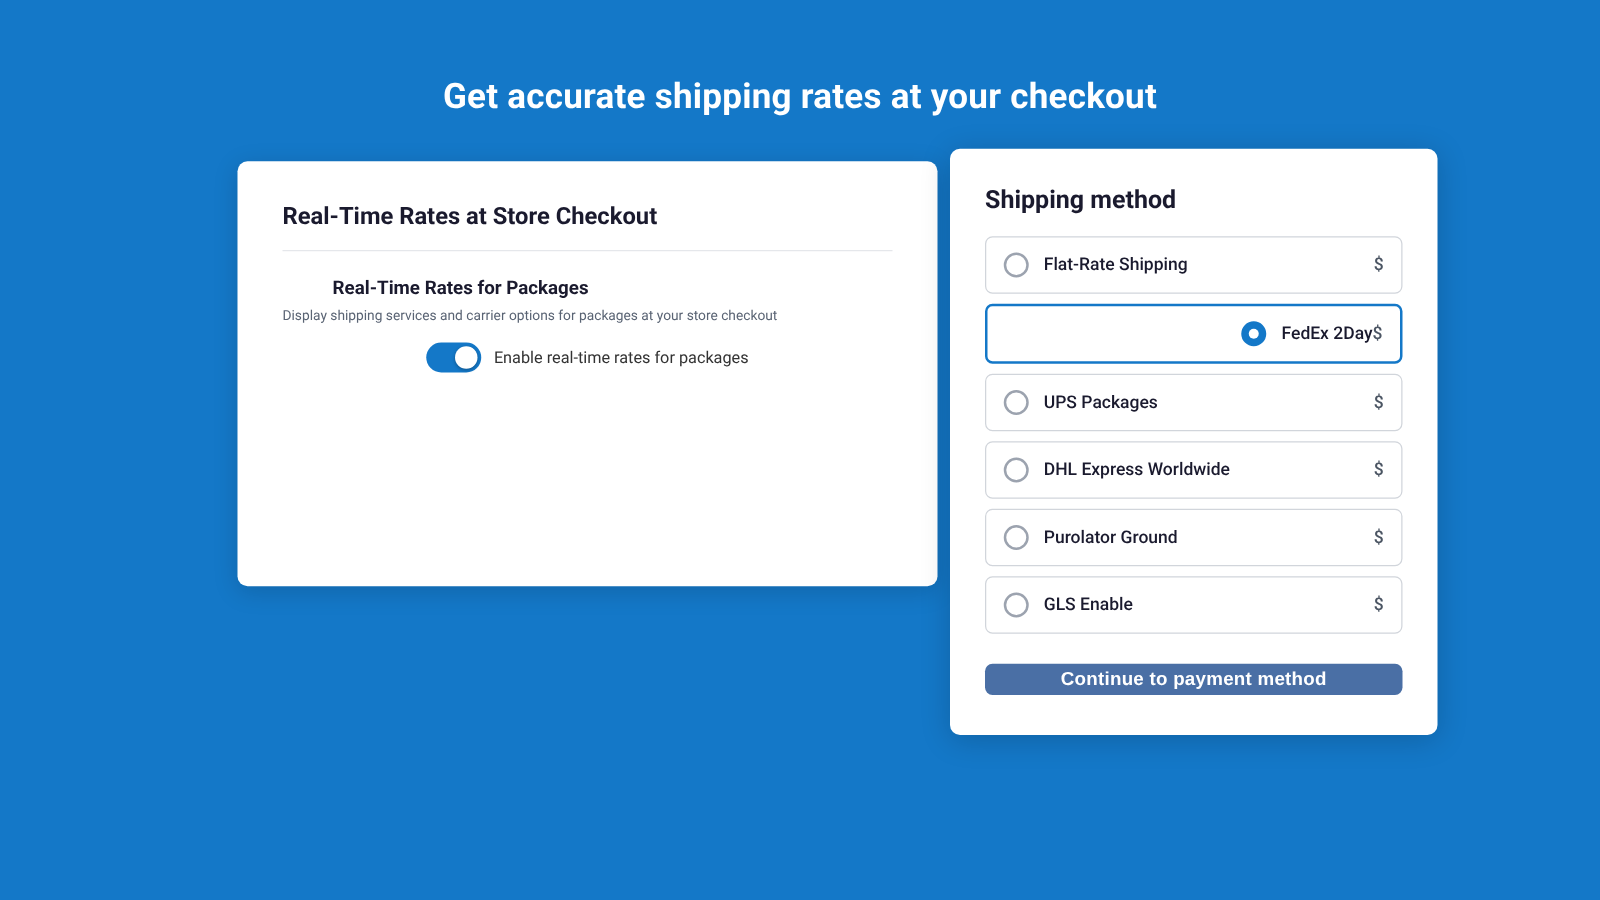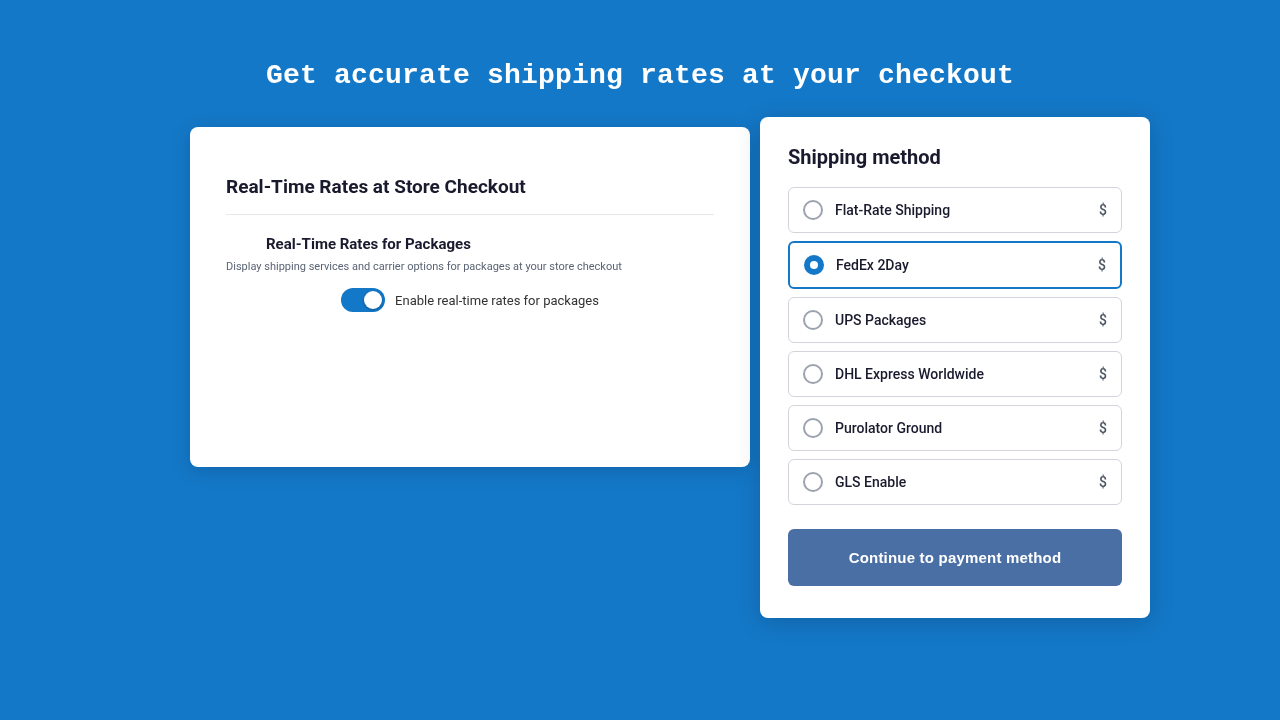--- a/index.html
+++ b/index.html
@@ -16,35 +16,34 @@
       padding-top: 60px;
       overflow: hidden;
     }
 
     .page-title {
       color: #ffffff;
       font-size: 28px;
       font-weight: 700;
       margin-bottom: 36px;
       letter-spacing: 0.2px;
-      font-family: Liberation Mono, monospace;
     }
 
     .cards-container {
       display: flex;
       align-items: flex-start;
       position: relative;
       width: 900px;
     }
 
     
     .left-card {
       background: #ffffff;
       border-radius: 8px;
-      padding: 48px 36px;
+      padding: 32px 36px;
       width: 560px;
       min-height: 340px;
       box-shadow: 0 4px 20px rgba(0,0,0,0.15);
       position: relative;
       z-index: 1;
     }
 
     .left-card-title {
       font-size: 19px;
       font-weight: 700;
@@ -142,20 +141,21 @@
       border: 1.5px solid #d1d5db;
       border-radius: 6px;
       padding: 12px 14px;
       cursor: pointer;
       transition: border-color 0.15s;
     }
 
     .shipping-option.selected {
       border-color: #1478C8;
       border-width: 2px;
+      justify-content: flex-end;
     }
 
     .shipping-option-left {
       display: flex;
       align-items: center;
       gap: 12px;
     }
 
     .radio-outer {
       width: 20px;
@@ -191,21 +191,21 @@
       color: #4b5563;
       font-weight: 500;
     }
 
     .continue-btn {
       width: 100%;
       background: #4a6fa5;
       color: #ffffff;
       border: none;
       border-radius: 6px;
-      padding: 20px;
+      padding: 4px;
       font-size: 15px;
       font-weight: 600;
       cursor: pointer;
       text-align: center;
       letter-spacing: 0.2px;
     }
   </style>
 </head>
 <body>
 

